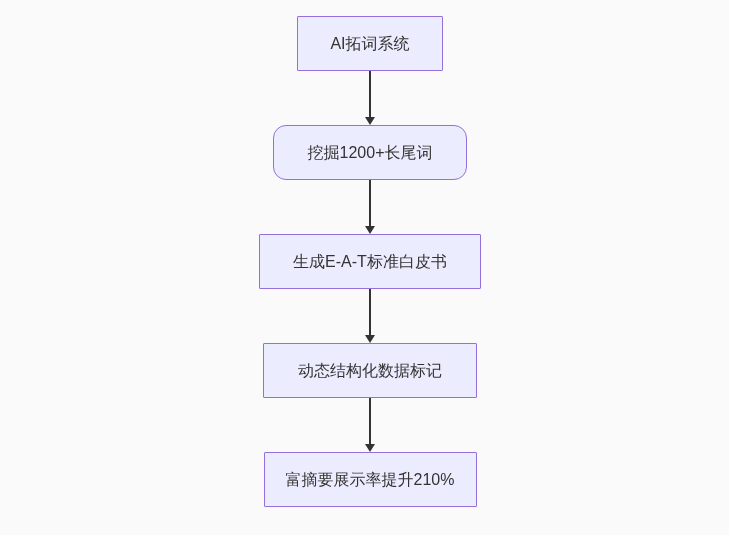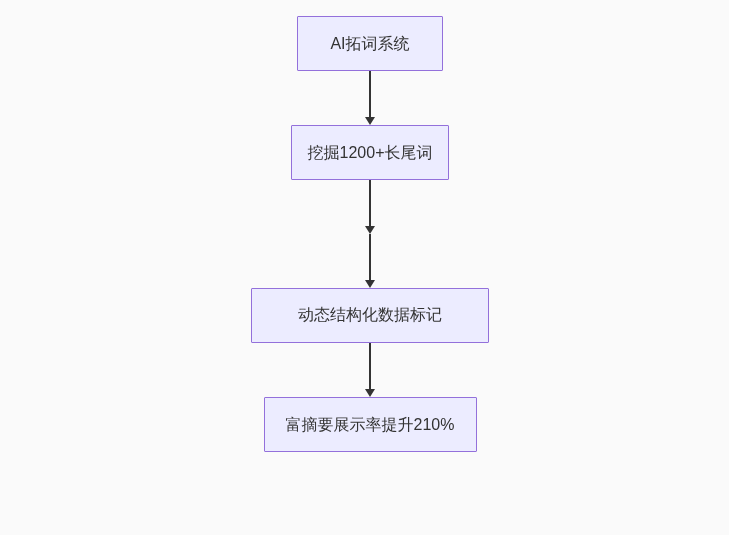--- a/index.html
+++ b/index.html
@@ -39,23 +39,23 @@
     display: flex;
     align-items: center;
     justify-content: center;
     color: var(--text);
     font-size: 16px;
     line-height: 1;
     white-space: nowrap;
     flex: none;
   }
   .flow-node.n0 { width: 146px; }
-  .flow-node.n1 { width: 158px; }
+  .flow-node.n1 { width: 194px; border-radius: 13px; }
   .flow-node.n2 { width: 222px; }
-  .flow-node.n3 { width: 238px; font-family: Liberation Mono, monospace; }
+  .flow-node.n3 { width: 214px; }
   .flow-node.n4 { width: 213px; }
   .flow-arrow {
     height: 54px;
     display: flex;
     flex-direction: column;
     align-items: center;
     flex: none;
   }
   .flow-arrow .shaft {
     width: 1.5px;
@@ -88,20 +88,23 @@
 
     <div class="flow-node n1">
       <span>挖掘1200+长尾词</span>
     </div>
 
     <div class="flow-arrow">
       <div class="shaft"></div>
       <div class="head"></div>
     </div>
 
+    <div class="flow-node n2">
+      <span>生成E-A-T标准白皮书</span>
+    </div>
 
     <div class="flow-arrow">
       <div class="shaft"></div>
       <div class="head"></div>
     </div>
 
     <div class="flow-node n3">
       <span>动态结构化数据标记</span>
     </div>
 

